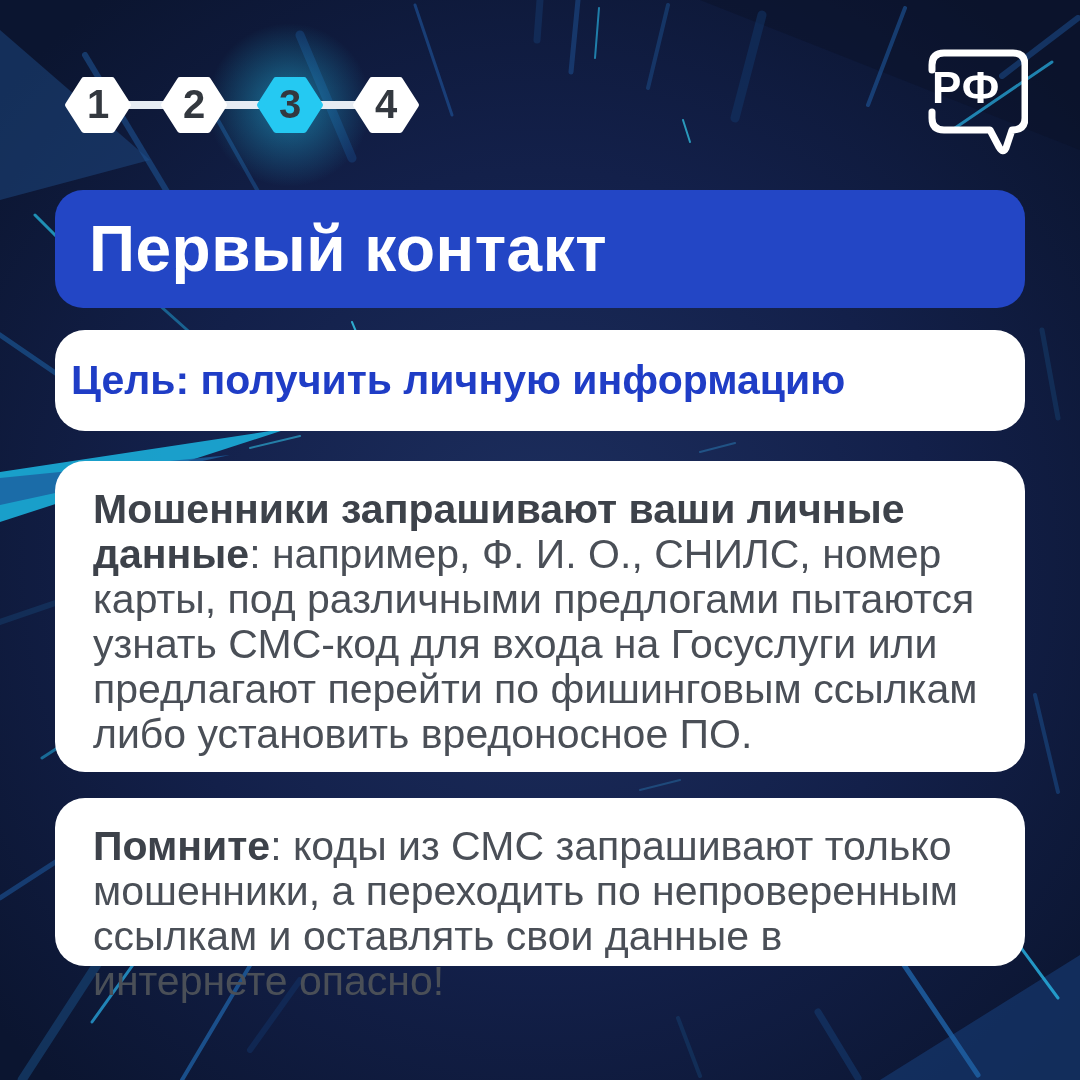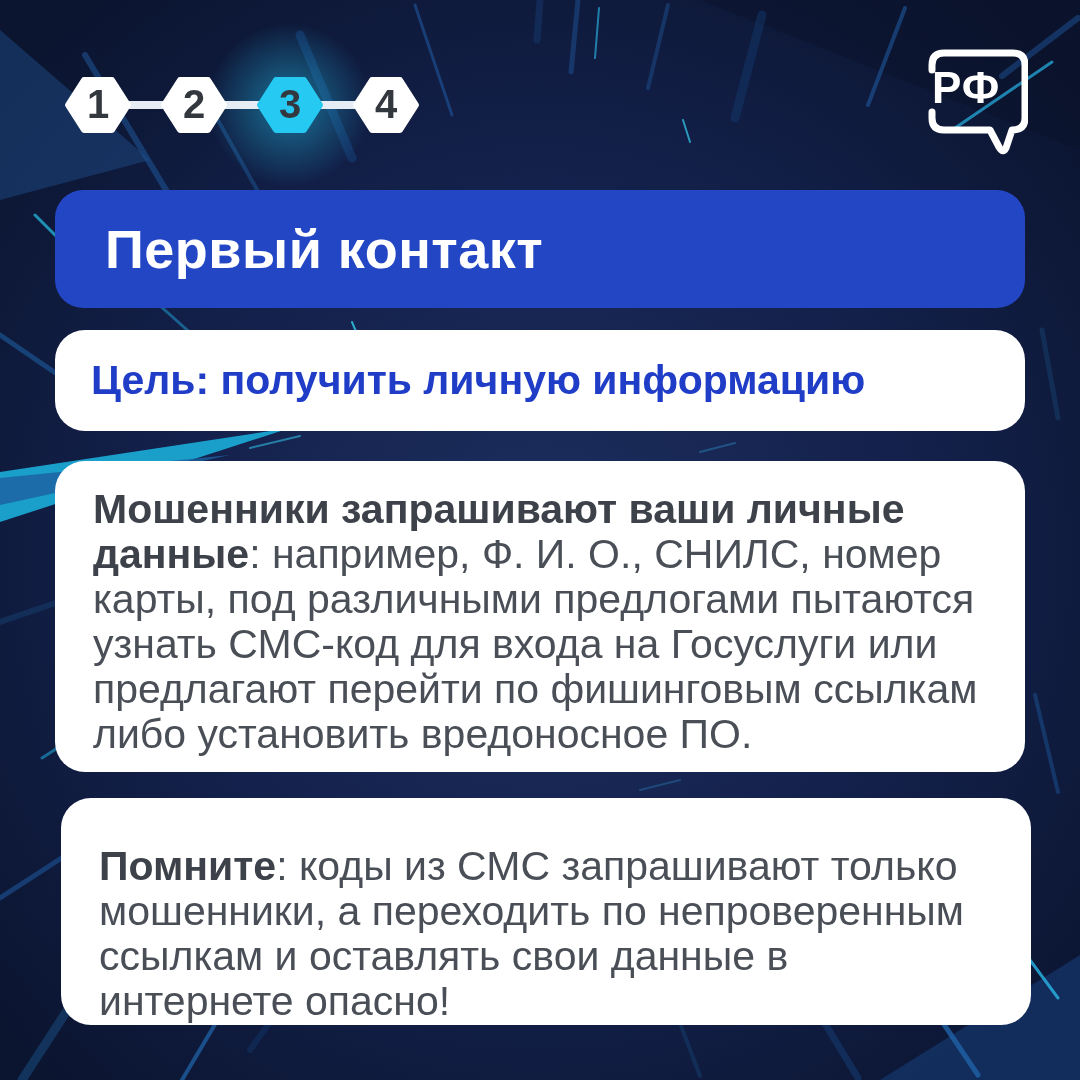--- a/index.html
+++ b/index.html
@@ -30,25 +30,25 @@
   .rf-logo{position:absolute;left:926px;top:48px;width:102px;height:116px;}
   .rf-logo path{fill:none;stroke:#ffffff;stroke-width:7;stroke-linecap:round;stroke-linejoin:round;}
   .rf-logo text{fill:#ffffff;font-weight:bold;font-family:"Liberation Sans","DejaVu Sans",sans-serif;}
 
   
   .card{position:absolute;left:55px;width:970px;background:#ffffff;border-radius:30px;box-sizing:border-box;}
   .title-card{
     top:190px;height:118px;background:#2346c5;border-radius:28px;
     display:flex;align-items:center;padding:0 34px;
   }
-  .title-card h1{margin:16px;font-size:54px;font-weight:bold;color:#ffffff;letter-spacing:.5px;}
-  .subtitle-card{top:330px;height:101px;display:flex;align-items:center;padding:0 36px;}
+  .title-card h1{margin:0;font-size:64px;font-weight:bold;color:#ffffff;letter-spacing:.5px;}
+  .subtitle-card{top:330px;height:101px;display:flex;align-items:center;padding:0 16px;}
   .subtitle-card h2{margin:0;font-size:41px;font-weight:bold;color:#1f3dc6;}
   .body-card{top:461px;height:311px;padding:26px 38px;}
-  .note-card{top:798px;height:227px;padding:46px 38px;margin-left:6px;}
+  .note-card{top:798px;height:168px;padding:26px 38px;}
   .card p{margin:0;font-size:41px;line-height:45px;color:#4a4f57;}
   .card p strong{color:#3d424a;font-weight:bold;}
 </style>
 </head>
 <body>
 
 <div class="poster">
 
   <svg class="bg" viewBox="0 0 1080 1080" aria-hidden="true">
     <defs>

